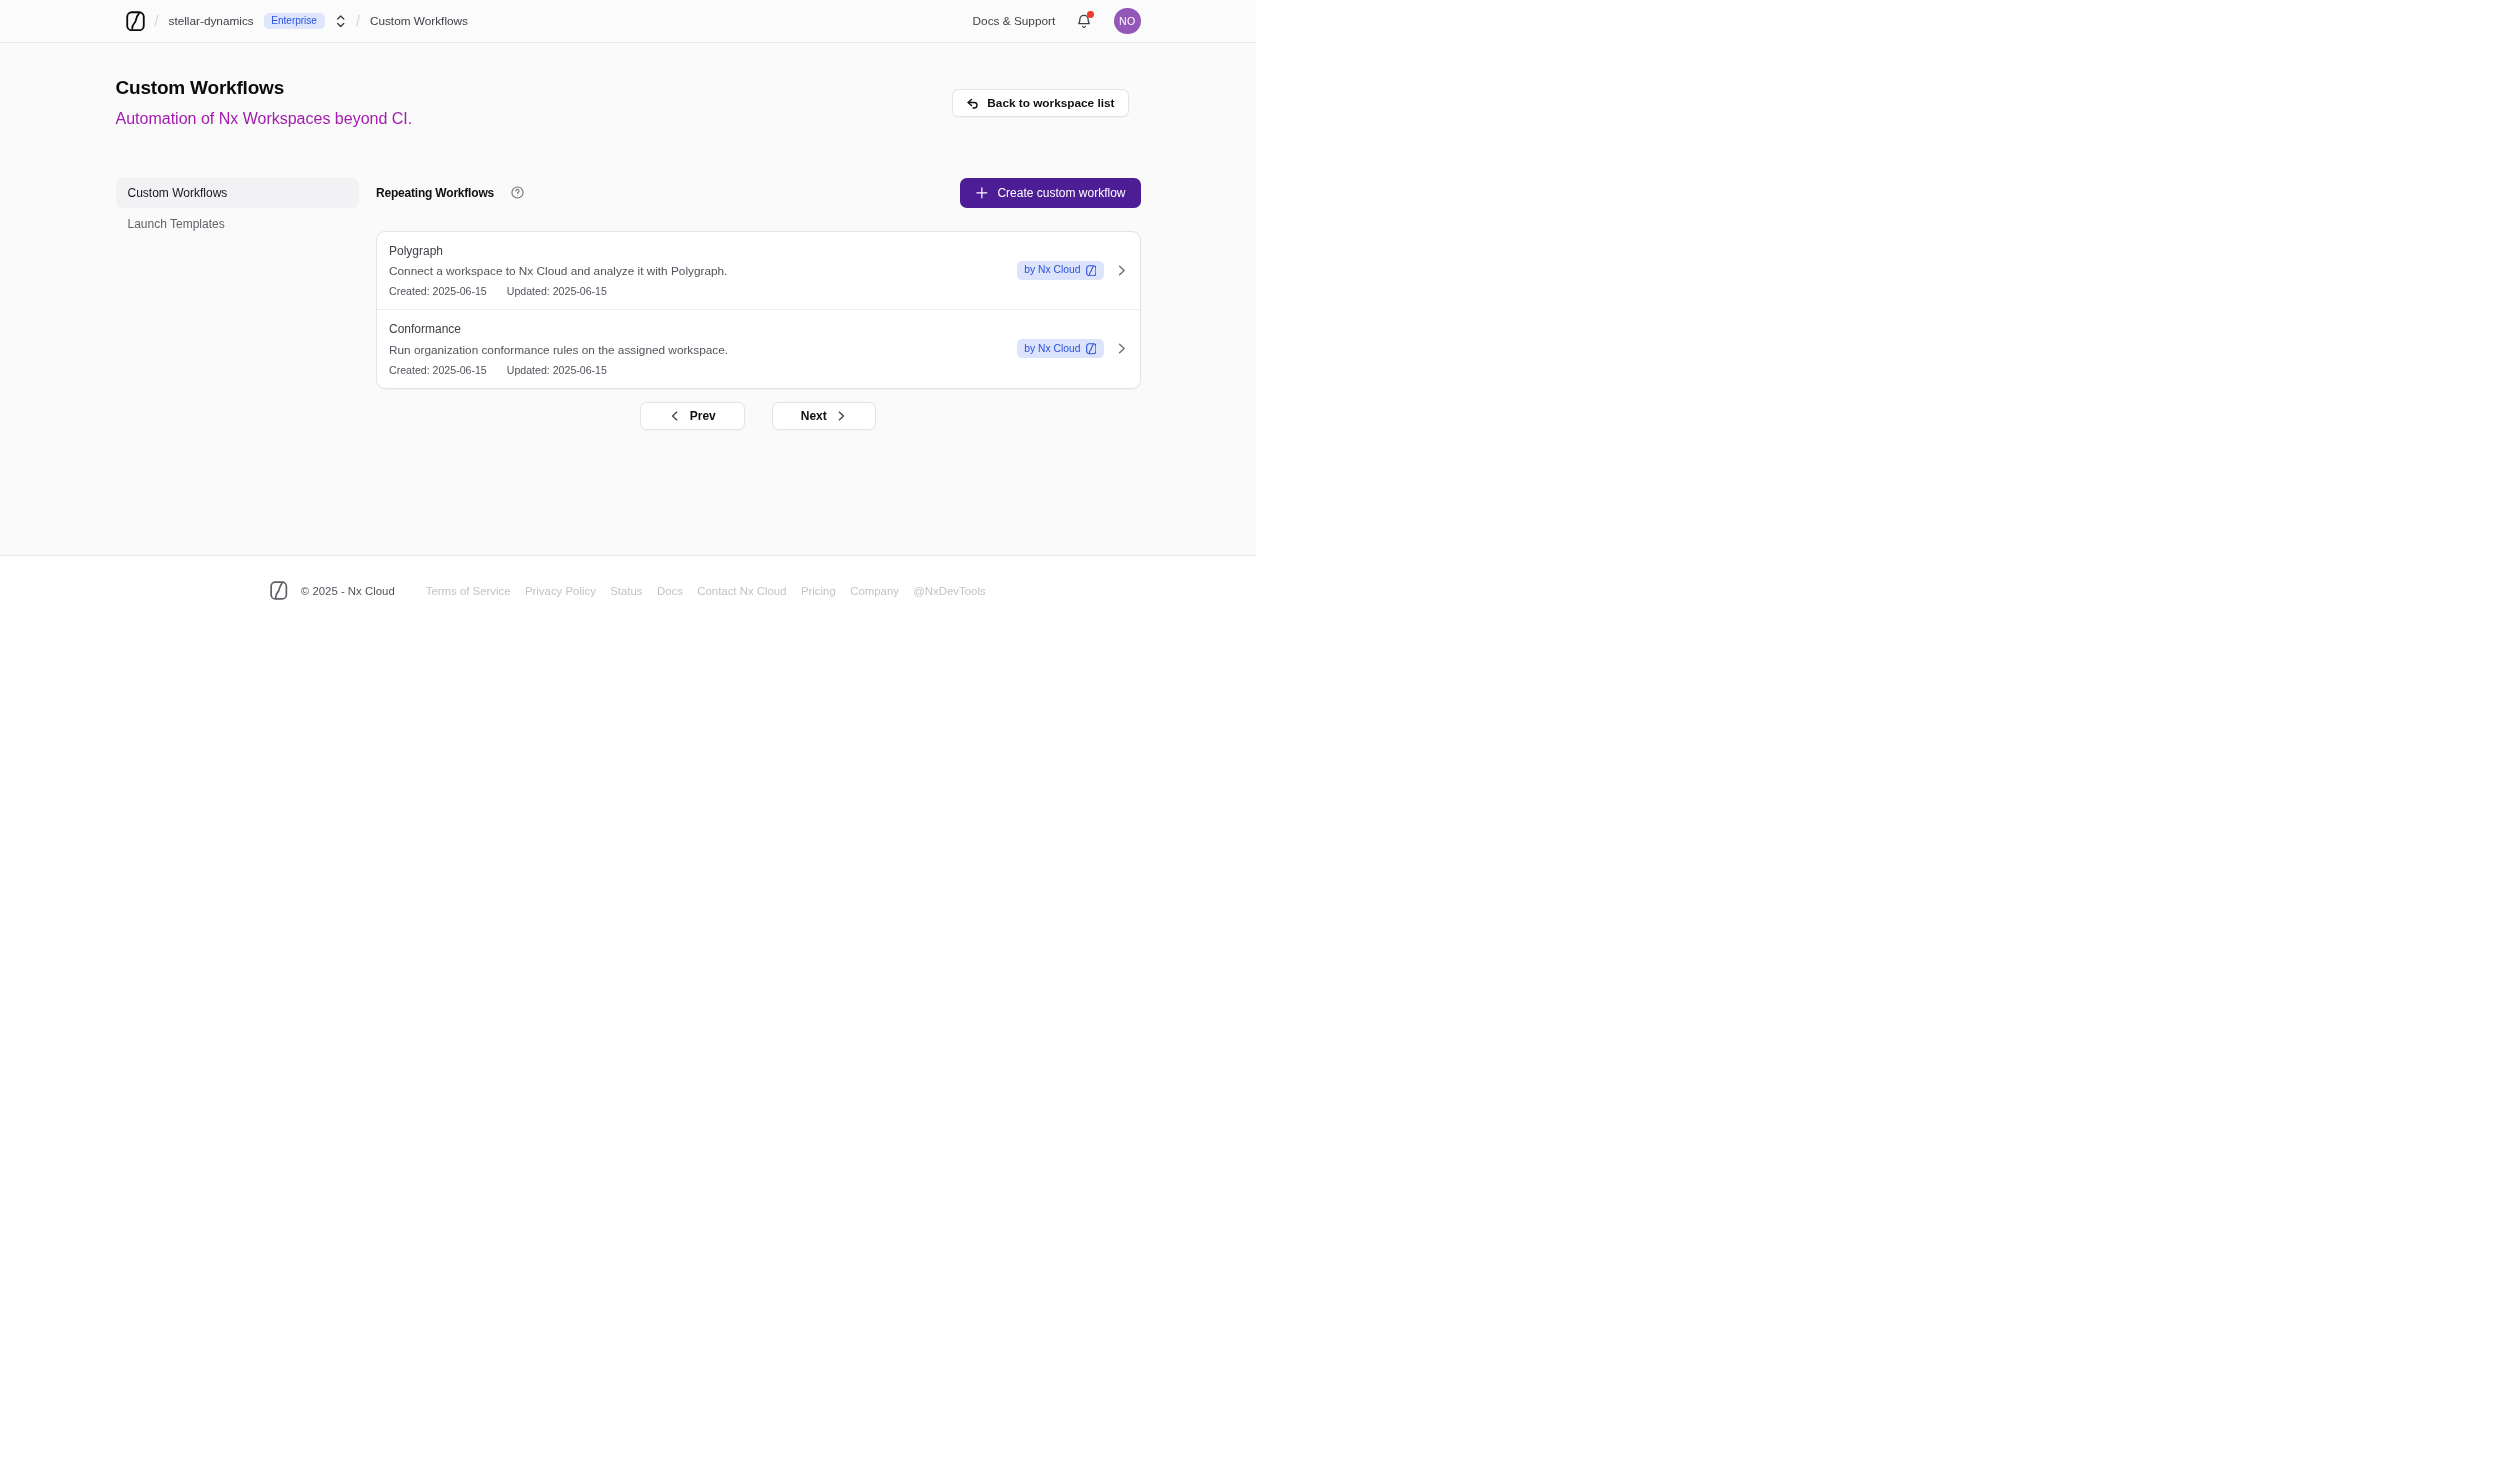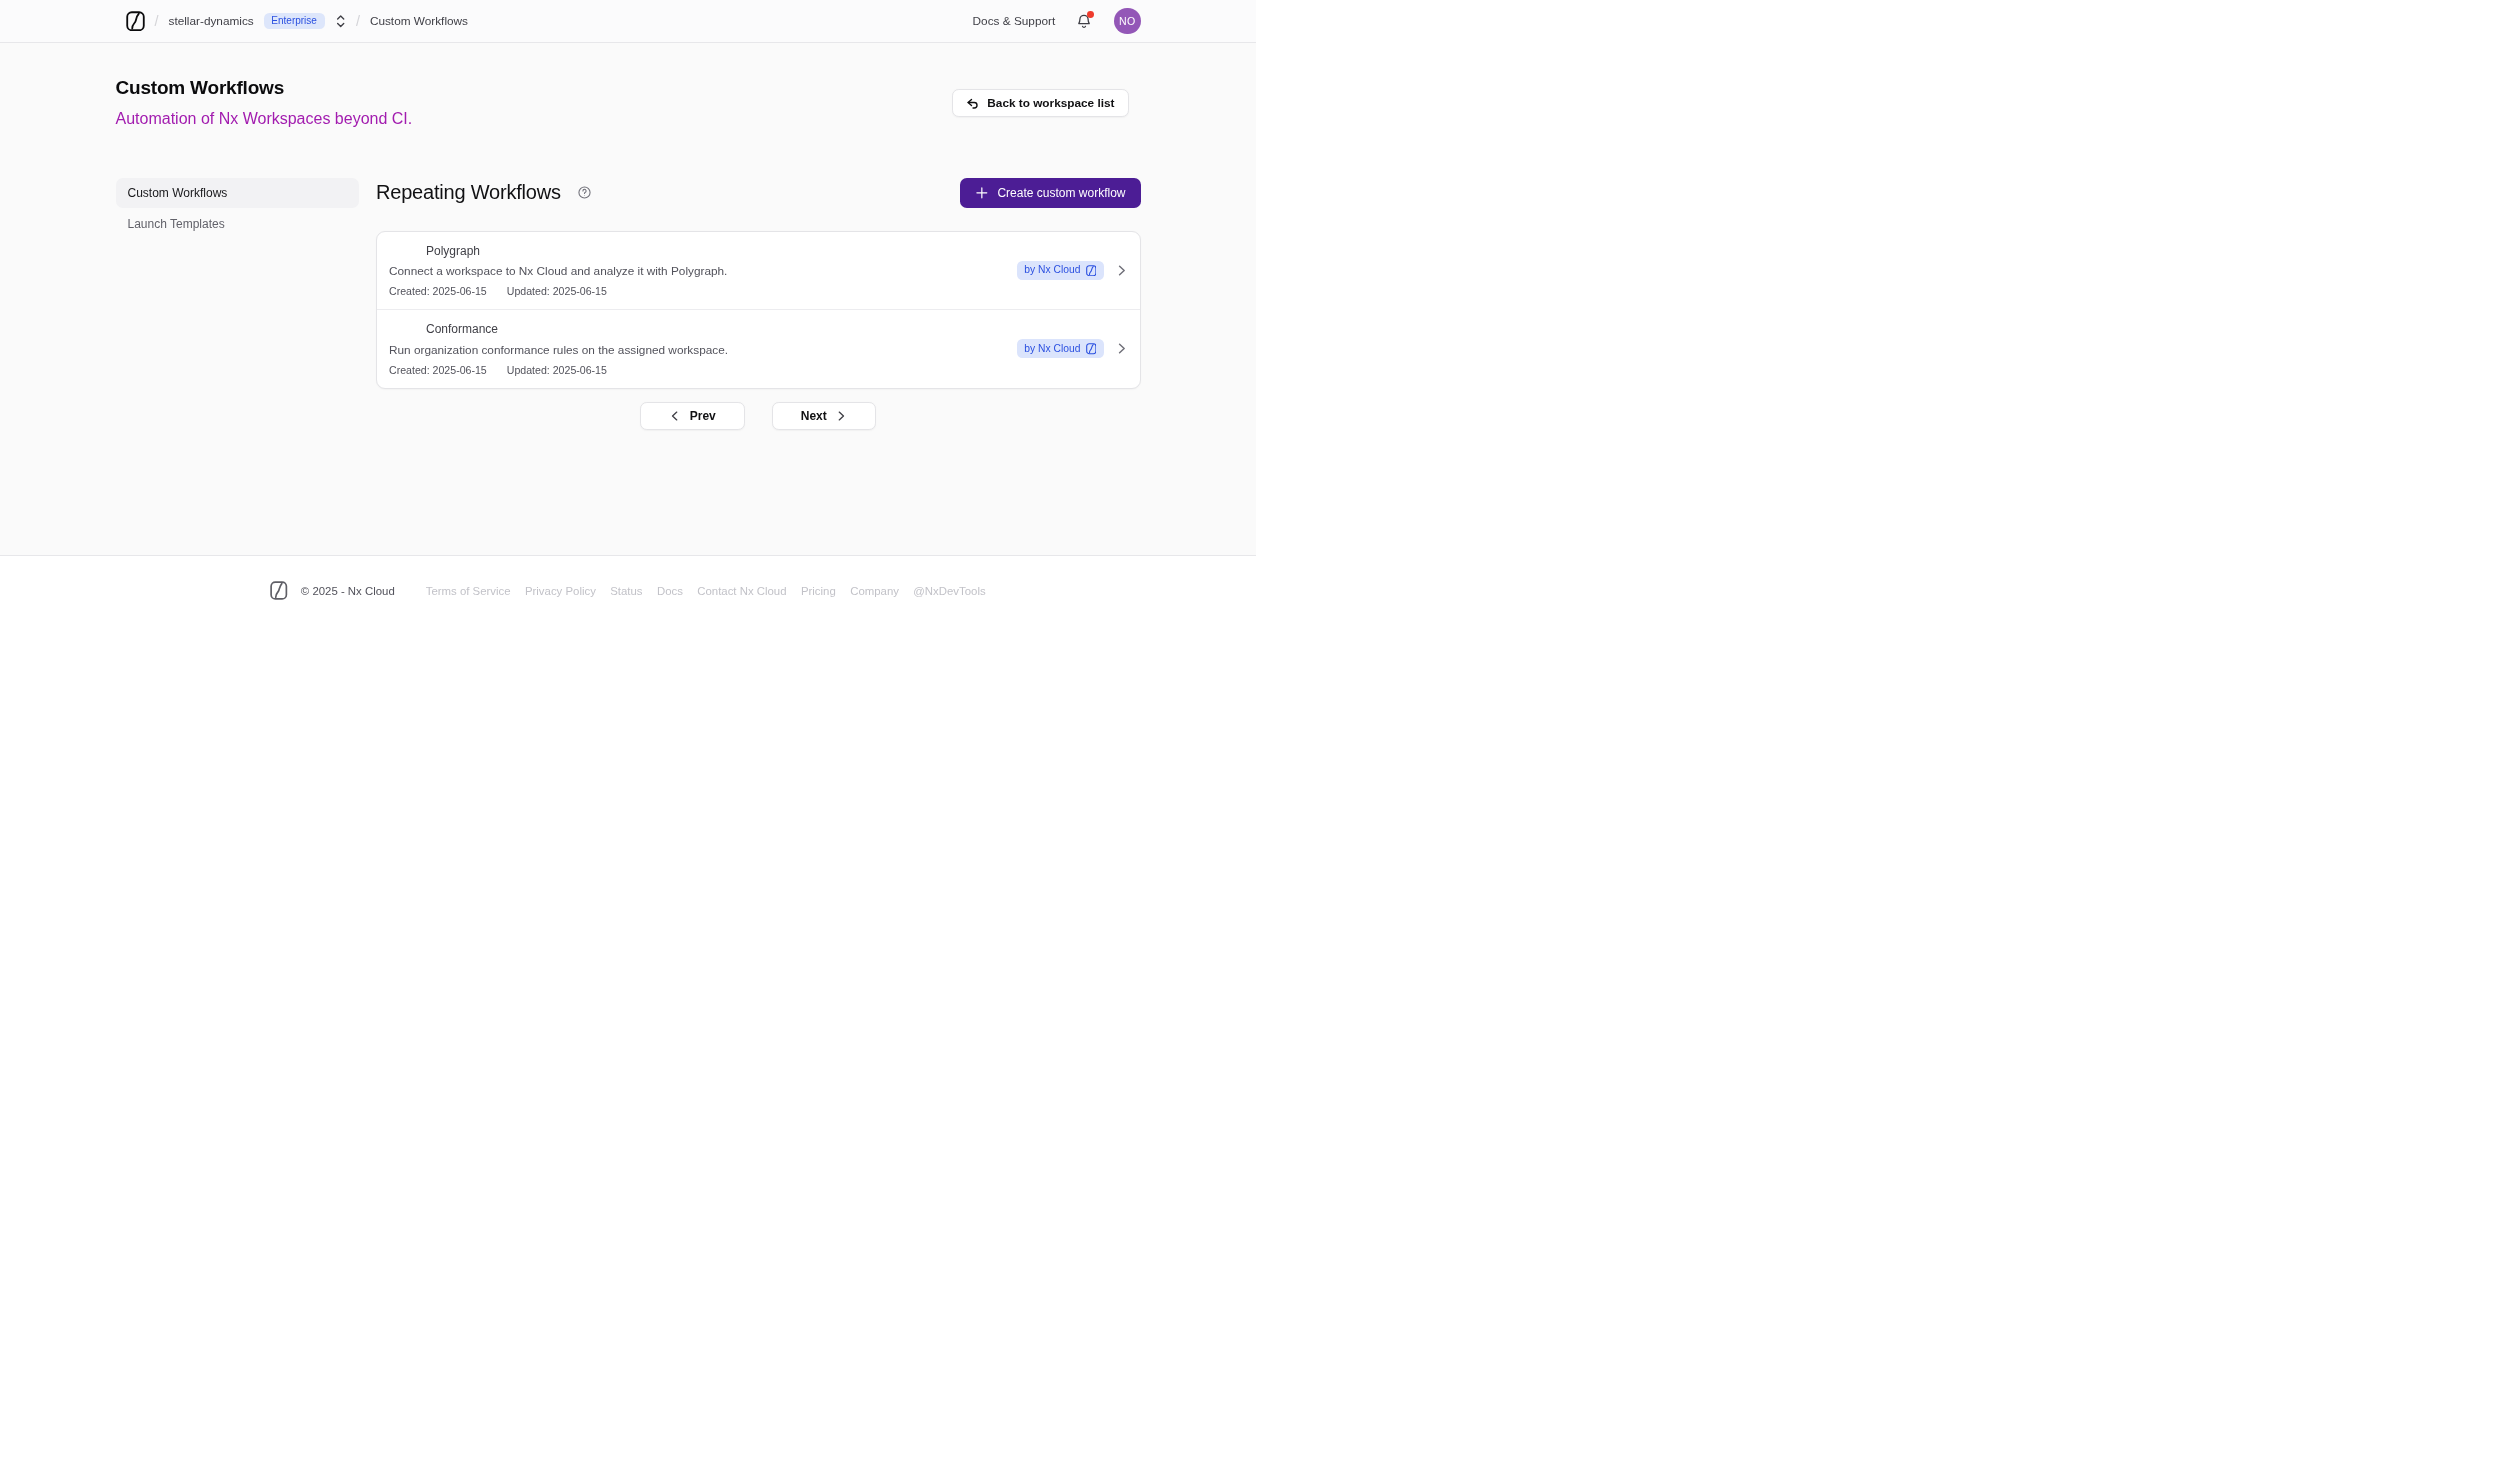--- a/index.html
+++ b/index.html
@@ -34,31 +34,31 @@
     font-family:inherit; }
 
   .body-grid { display:flex; margin-top:50px; }
   .sidebar { width:243px; flex:none; }
   .side-item { height:30px; display:flex; align-items:center; padding:0 12px; border-radius:6.8px;
     font-size:12px; color:#62626a; cursor:pointer; margin-bottom:1.5px; }
   .side-item.active { background:#f2f2f4; color:#18181b; font-weight:500; }
 
   .main { flex:1; margin-left:17.5px; }
   .main-head { display:flex; align-items:center; }
-  .main-title { font-size:20px; font-weight:400; color:#111113; letter-spacing:-0.2px; }
+  .main-title { font-size:12px; font-weight:700; color:#111113; letter-spacing:-0.2px; }
   .help-icon { margin-left:16.7px; display:flex; cursor:pointer; }
   .create-btn { margin-left:auto; display:flex; align-items:center; gap:9px; background:#4c1d95; color:#fff;
     border:none; border-radius:6.8px; padding:0 15px; height:30px; font-size:12px; cursor:pointer; font-family:inherit; }
 
   .cards { margin-top:23px; background:#fff; border:0.8px solid #e4e4e7; border-radius:9px;
     box-shadow:0 0.8px 1.5px rgba(0,0,0,.03); overflow:hidden; }
   .wf-row { display:flex; align-items:center; padding:12px 12px; cursor:pointer; }
   .wf-row + .wf-row { border-top:0.8px solid #ececef; }
   .wf-text { flex:1; min-width:0; }
-  .wf-title { font-size:12px; font-weight:500; color:#3f3f46;margin-left:37px; }
+  .wf-title { font-size:12px; font-weight:500; color:#3f3f46; }
   .wf-desc { margin-top:6.8px; font-size:11.8px; color:#52525b; }
   .wf-meta { margin-top:6.8px; font-size:10.6px; color:#52525b; display:flex; gap:20px; }
   .wf-right { display:flex; align-items:center; gap:10.6px; padding-left:12px; }
   .nx-badge { display:flex; align-items:center; gap:5.3px; background:#dbe4fc; color:#2b50e0;
     font-size:10.3px; border-radius:5.3px; padding:3.8px 7.6px; line-height:1; cursor:pointer; }
 
   .pagination { display:flex; justify-content:center; gap:27px; margin-top:13.7px; }
   .page-btn { display:flex; align-items:center; gap:8.4px; background:#fff; border:0.8px solid #e4e4e7;
     border-radius:6.8px; padding:6px 28px; font-size:12px; font-weight:700; color:#111113; cursor:pointer;
     box-shadow:0 0.8px 1.5px rgba(0,0,0,.04); font-family:inherit; }

